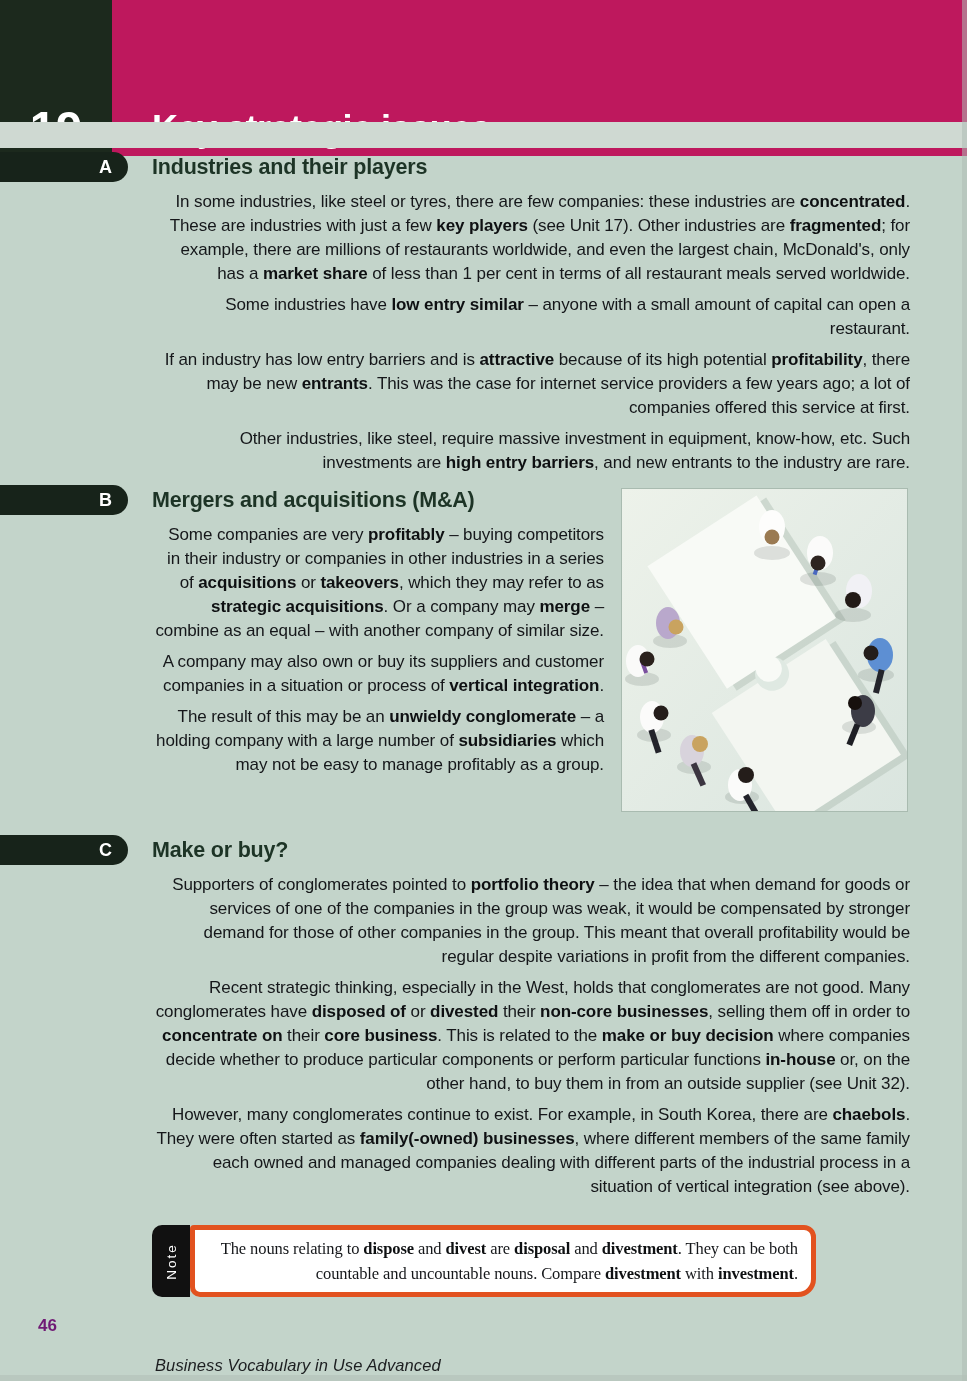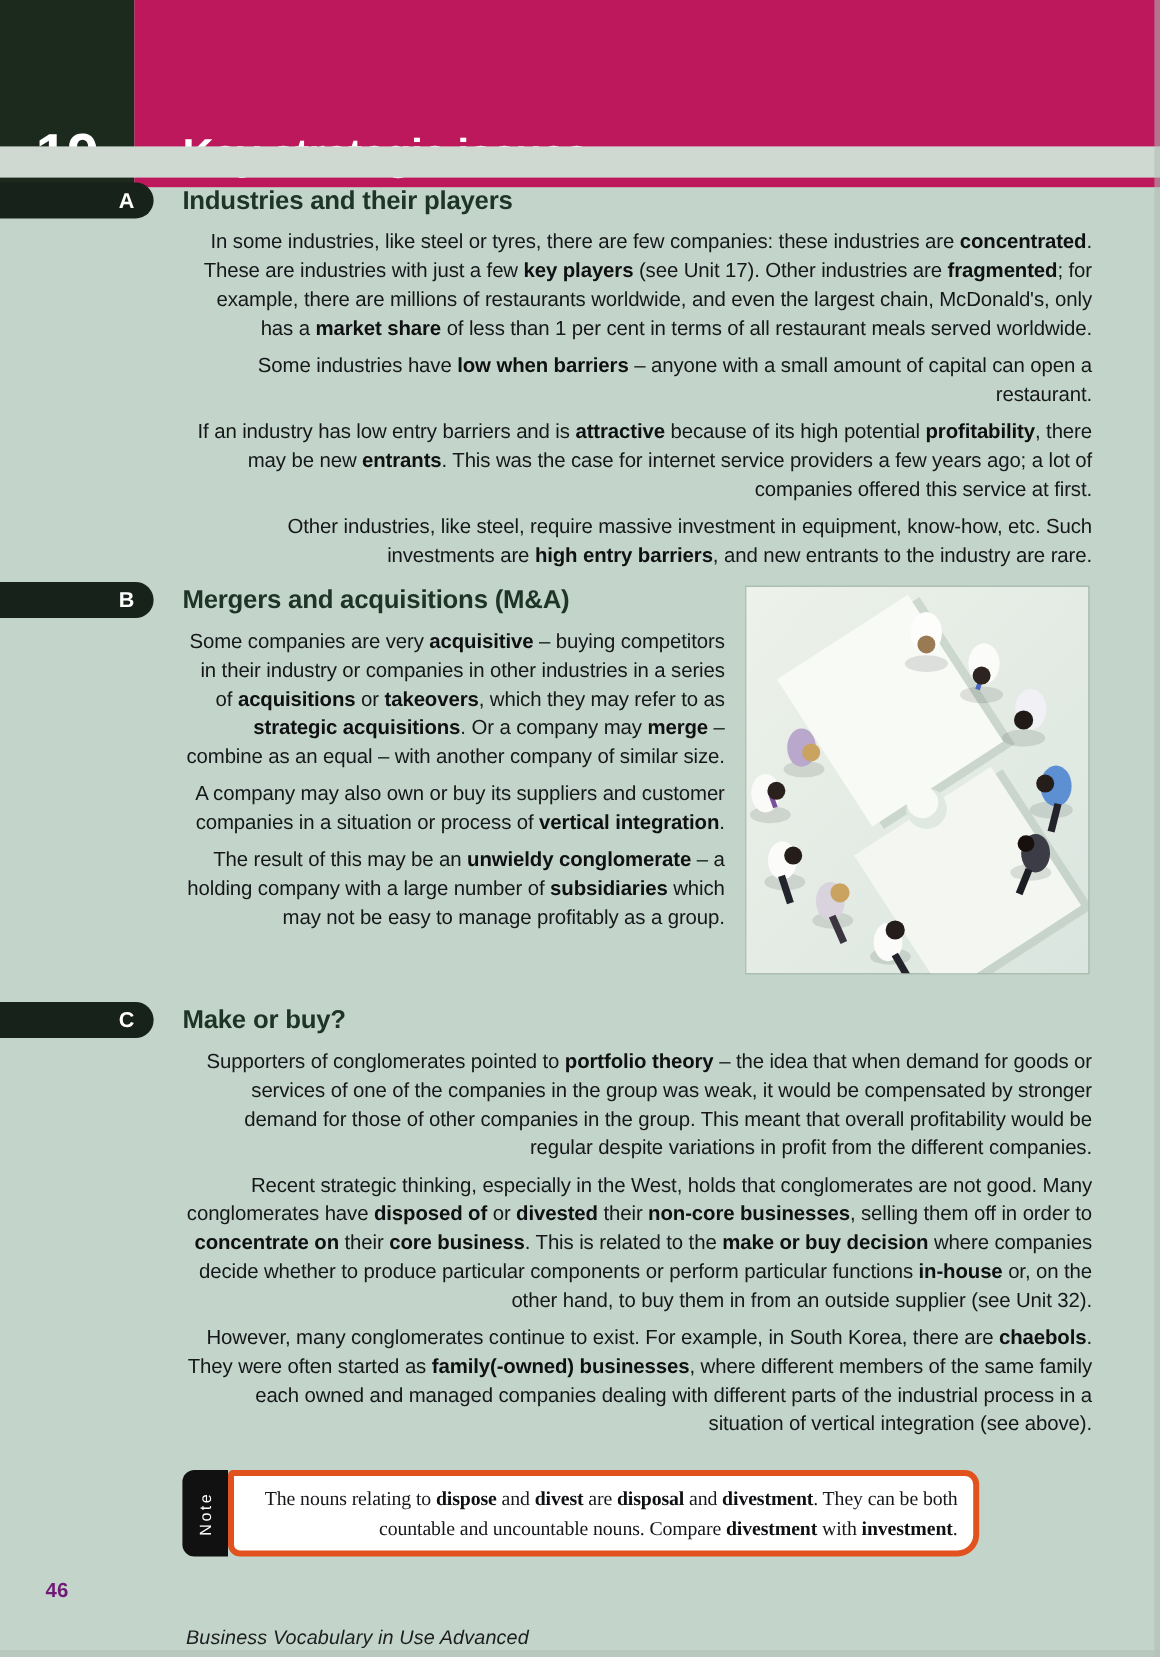--- a/index.html
+++ b/index.html
@@ -85,33 +85,33 @@
 
 <main class="content">
 
   <section>
     <div class="badge">
       <span>A</span>
     </div>
     <h2>Industries and their players</h2>
     <div class="paras">
         <p>In some industries, like steel or tyres, there are few companies: these industries are <b>concentrated</b>. These are industries with just a few <b>key players</b> (see Unit 17). Other industries are <b>fragmented</b>; for example, there are millions of restaurants worldwide, and even the largest chain, McDonald's, only has a <b>market share</b> of less than 1 per cent in terms of all restaurant meals served worldwide.</p>
-        <p>Some industries have <b>low when barriers</b> – anyone with a small amount of capital can open a restaurant.</p>
+        <p>Some industries have <b>low entry similar</b> – anyone with a small amount of capital can open a restaurant.</p>
         <p>If an industry has low entry barriers and is <b>attractive</b> because of its high potential <b>profitability</b>, there may be new <b>entrants</b>. This was the case for internet service providers a few years ago; a lot of companies offered this service at first.</p>
         <p>Other industries, like steel, require massive investment in equipment, know-how, etc. Such investments are <b>high entry barriers</b>, and new entrants to the industry are rare.</p>
       </div>
   </section>
 
   <section class="sec-b">
     <div class="badge">
       <span>B</span>
     </div>
     <h2>Mergers and acquisitions (M&amp;A)</h2>
     <div class="paras narrow">
-        <p>Some companies are very <b>acquisitive</b> – buying competitors in their industry or companies in other industries in a series of <b>acquisitions</b> or <b>takeovers</b>, which they may refer to as <b>strategic acquisitions</b>. Or a company may <b>merge</b> – combine as an equal – with another company of similar size.</p>
+        <p>Some companies are very <b>profitably</b> – buying competitors in their industry or companies in other industries in a series of <b>acquisitions</b> or <b>takeovers</b>, which they may refer to as <b>strategic acquisitions</b>. Or a company may <b>merge</b> – combine as an equal – with another company of similar size.</p>
         <p>A company may also own or buy its suppliers and customer companies in a situation or process of <b>vertical integration</b>.</p>
         <p>The result of this may be an <b>unwieldy conglomerate</b> – a holding company with a large number of <b>subsidiaries</b> which may not be easy to manage profitably as a group.</p>
       </div>
 
     <div class="photo">
       <svg width="285" height="322" viewBox="0 0 285 322" xmlns="http://www.w3.org/2000/svg">
         <defs>
           <linearGradient id="pbg" x1="0" y1="0" x2="1" y2="1">
             <stop offset="0" stop-color="#edf2ea"></stop>
             <stop offset="1" stop-color="#dae5df"></stop>

